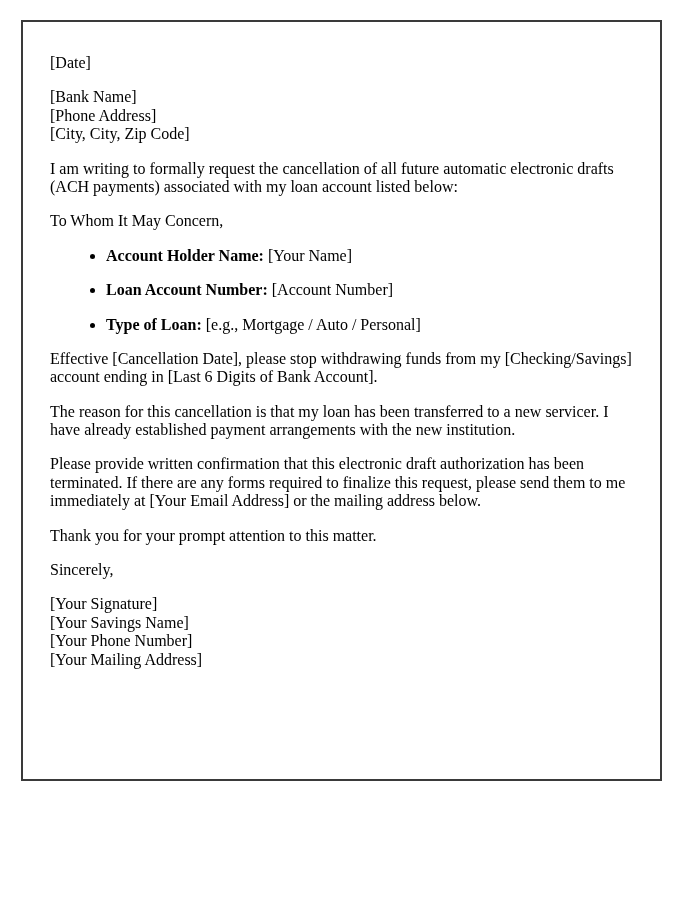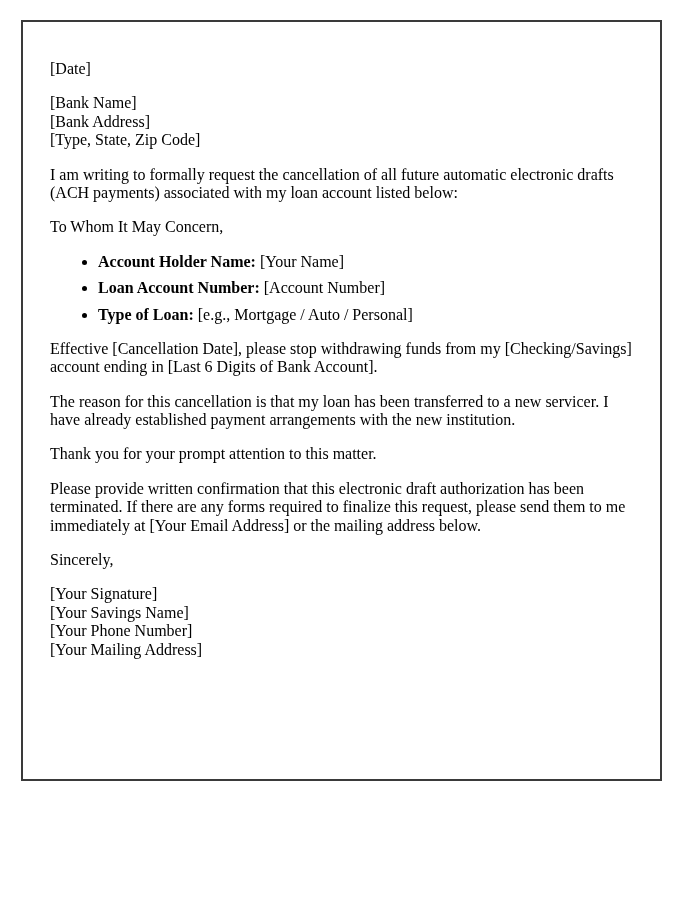--- a/index.html
+++ b/index.html
@@ -21,50 +21,50 @@
     border: 2px solid #3a3a3a;
     background: #ffffff;
     padding: 26px 27px;
     font-size: 16px;
     line-height: 1.15;
   }
   .page p {
     margin: 16px 0;
   }
   .page p:first-child {
-    margin-top: 12px;
+    margin-top: 6px;
   }
   .bold {
     font-weight: bold;
   }
   ul.account-list {
     margin: 16px 0;
     padding-left: 40px;
     list-style-type: disc;
   }
   ul.account-list li {
-    margin: 8px;
+    margin: 16px;
   }
   .line {
     display: block;
   }
 </style>
 </head>
 <body>
 
 <div class="page">
 
   <p>
     <span>[Date]</span>
   </p>
 
   <p>
     <span class="line">[Bank Name]</span>
-    <span class="line">[Bank Address]</span>
-    <span class="line">[Type, State, Zip Code]</span>
+    <span class="line">[Phone Address]</span>
+    <span class="line">[City, City, Zip Code]</span>
   </p>
 
 
   <p>
     <span>I am writing to formally request the cancellation of all future automatic electronic drafts (ACH payments) associated with my loan account listed below:</span>
   </p>
 
   <p>
     <span>To Whom It May Concern,</span>
   </p>
@@ -83,25 +83,25 @@
 
   <p>
     <span>Effective [Cancellation Date], please stop withdrawing funds from my [Checking/Savings] account ending in [Last 6 Digits of Bank Account].</span>
   </p>
 
   <p>
     <span>The reason for this cancellation is that my loan has been transferred to a new servicer. I have already established payment arrangements with the new institution.</span>
   </p>
 
   <p>
-    <span>Thank you for your prompt attention to this matter.</span>
+    <span>Please provide written confirmation that this electronic draft authorization has been terminated. If there are any forms required to finalize this request, please send them to me immediately at [Your Email Address] or the mailing address below.</span>
   </p>
 
   <p>
-    <span>Please provide written confirmation that this electronic draft authorization has been terminated. If there are any forms required to finalize this request, please send them to me immediately at [Your Email Address] or the mailing address below.</span>
+    <span>Thank you for your prompt attention to this matter.</span>
   </p>
 
   <p>
     <span>Sincerely,</span>
   </p>
 
   <p>
     <span class="line">[Your Signature]</span>
     <span class="line">[Your Savings Name]</span>
     <span class="line">[Your Phone Number]</span>

